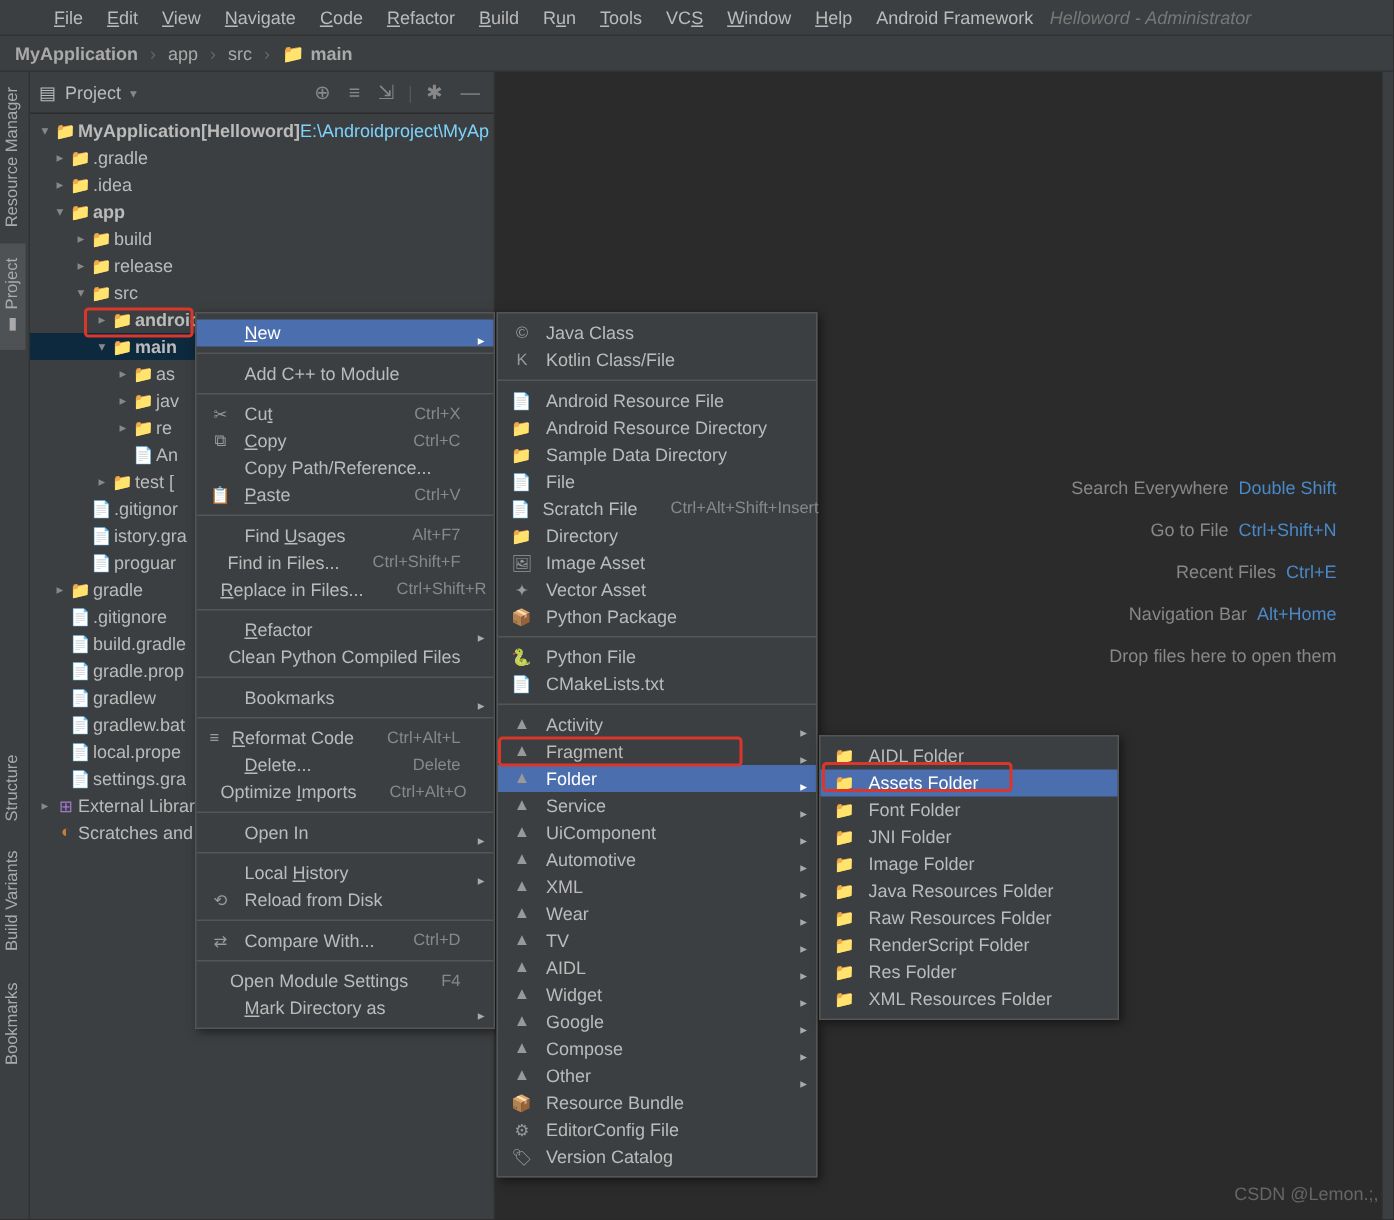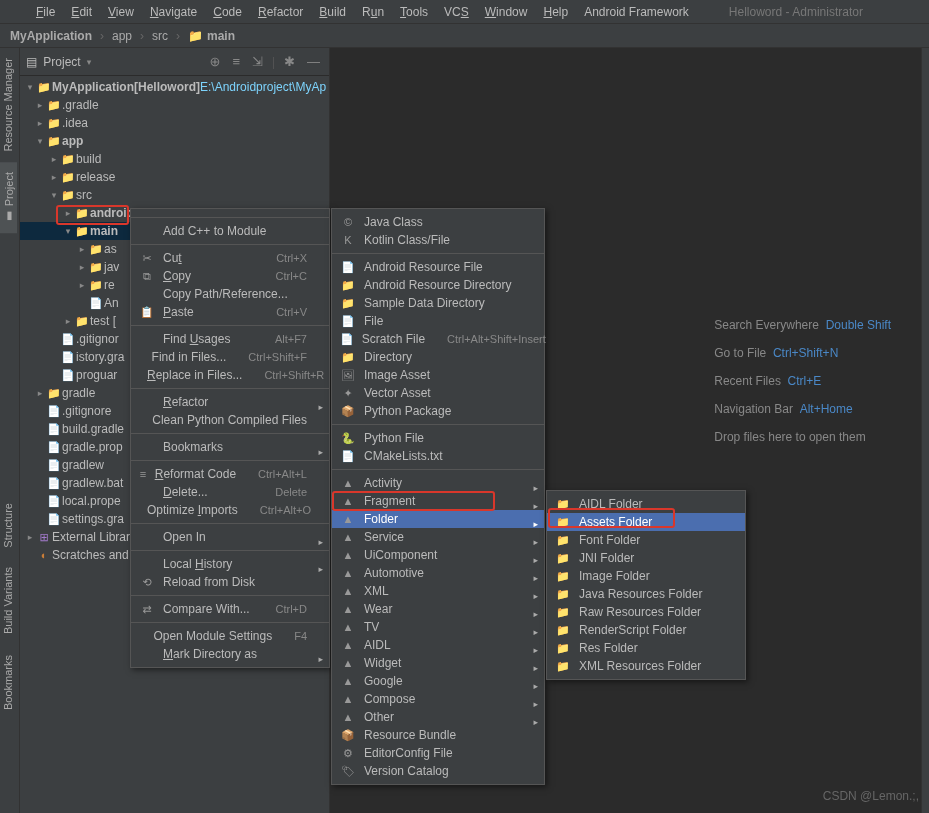--- a/index.html
+++ b/index.html
@@ -1,21 +1,21 @@
 <!DOCTYPE html>
 <html><head>
 <meta charset="utf-8">
 <style>
   * { box-sizing: border-box; margin: 0; padding: 0; font-family: "Segoe UI", Arial, sans-serif; }
   body { background: #2b2b2b; color: #bbb; font-size: 12px; width: 929px; height: 813px; overflow: hidden; position: relative; }
   
   .menubar { height: 24px; background: #3c3f41; display: flex; align-items: center; padding: 0 10px 0 30px; gap: 4px; border-bottom: 1px solid #323232; }
   .menubar .m { padding: 2px 6px; cursor: pointer; }
   .menubar .m u { text-decoration: underline; }
-  .menubar .title { margin-left: 30px; color: #777; }
+  .menubar .title { margin-left: 1px; color: #777; font-style: italic; }
   
   .crumb { height: 24px; background: #3c3f41; display: flex; align-items: center; padding: 0 10px; gap: 4px; border-bottom: 1px solid #323232; }
   .crumb span { color: #aaa; }
   .crumb .sep::after { content: "›"; color: #666; margin: 0 4px; }
   .crumb .ico-folder { color: #4a88c7; }
   
   .lstrip { position: absolute; left: 0; top: 48px; bottom: 0; width: 20px; background: #3c3f41; border-right: 1px solid #323232; }
   .lstrip .vtab { writing-mode: vertical-rl; transform: rotate(180deg); font-size: 11px; color: #aaa; padding: 10px 2px; cursor: pointer; display:flex; align-items:center; gap:4px;}
   .rstrip { position:absolute; right:0; top:48px; bottom:0; width:8px; background:#3c3f41; border-left:1px solid #323232;}
   
@@ -32,21 +32,21 @@
   .tree .lbl { color:#bbb; }
   .tree .lbl.bold{font-weight:bold;}
   .tree .muted{color:#7dd3fc;}
   .tree .i1{padding-left:14px;} .tree .i2{padding-left:28px;} .tree .i3{padding-left:42px;}
   .tree .i4{padding-left:56px;}
   .c-orange{color:#c97d38;} .c-blue{color:#4a88c7;} .c-teal{color:#3a9e8f;} .c-grey{color:#888;} .c-purple{color:#a37acc;}
   
   .redbox{position:absolute; border:2px solid #d9372b; pointer-events:none; border-radius:3px;}
   
   .main { position:absolute; left:330px; right:8px; top:48px; bottom:0; background:#2b2b2b;}
-  .hints { position:absolute; right:30px; top:270px; text-align:left; display:flex; flex-direction:column; gap:14px;}
+  .hints { position:absolute; right:30px; top:270px; text-align:right; display:flex; flex-direction:column; gap:14px;}
   .hints .h{color:#888;}
   .hints .h .k{color:#4a88c7;}
   
   .wm{position:absolute; right:10px; bottom:10px; color:#666; font-size:12px;}
   
   .menu { position:absolute; background:#3c3f41; border:1px solid #555; box-shadow:2px 2px 6px rgba(0,0,0,.5); padding:4px 0; min-width:200px;}
   .menu .mi { display:flex; align-items:center; height:18px; padding:0 22px 0 8px; gap:8px; cursor:pointer; position:relative;}
   .menu .mi.sel { background:#4b6eaf; color:#fff;}
   .menu .mi .icn{width:16px; text-align:center; font-size:11px; color:#999;}
   .menu .mi .txt{flex:1; white-space:nowrap;}
@@ -256,20 +256,25 @@
   <div class="hints">
     <div class="h"><span>Search Everywhere</span>&nbsp;&nbsp;<span class="k">Double Shift</span></div>
     <div class="h"><span>Go to File</span>&nbsp;&nbsp;<span class="k">Ctrl+Shift+N</span></div>
     <div class="h"><span>Recent Files</span>&nbsp;&nbsp;<span class="k">Ctrl+E</span></div>
     <div class="h"><span>Navigation Bar</span>&nbsp;&nbsp;<span class="k">Alt+Home</span></div>
     <div class="h"><span>Drop files here to open them</span></div>
   </div>
 </div>
 
 <div class="menu" id="ctx1" style="left:130px; top:208px; width:200px;">
+    <div class="mi sel">
+      <span class="icn "></span>
+      <span class="txt"><u>N</u>ew</span>
+      <span class="arr"></span>
+    </div>
     <div class="sep"></div>
     <div class="mi">
       <span class="icn "></span>
       <span class="txt">Add C++ to Module</span>
     </div>
     <div class="sep"></div>
     <div class="mi">
       <span class="icn ">✂</span>
       <span class="txt">Cu<u>t</u></span>
       <span class="sc">Ctrl+X</span>

